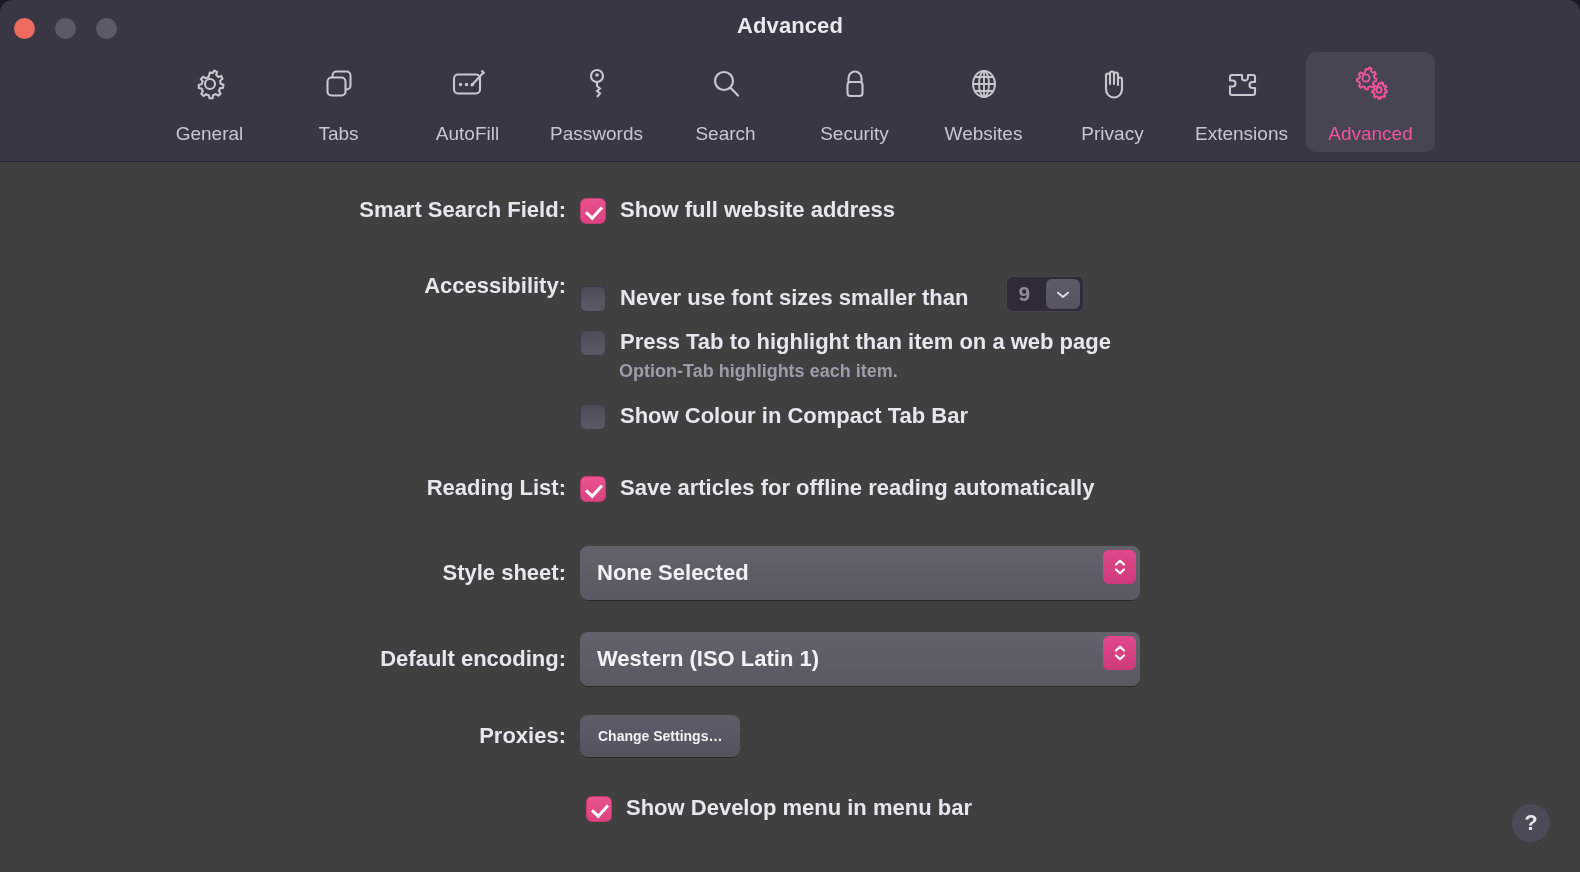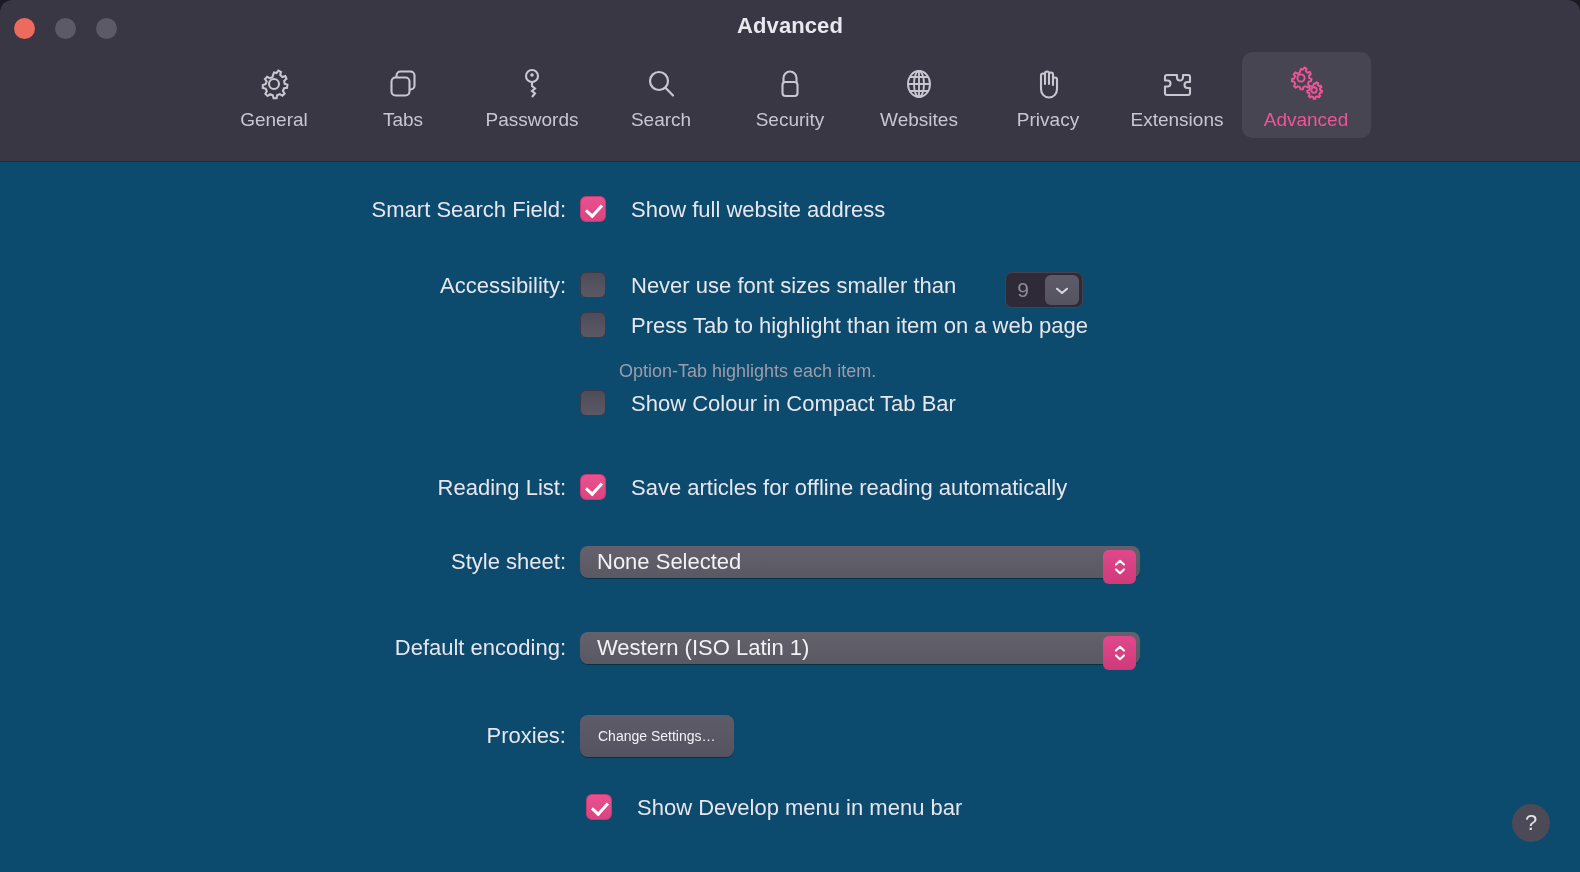--- a/index.html
+++ b/index.html
@@ -70,21 +70,21 @@
     gap: 0px;
   }
 
   .tab {
     width: 129px;
     padding: 10px 4px 9px 4px;
     border-radius: 10px;
     display: flex;
     flex-direction: column;
     align-items: center;
-    gap: 4px;
+    gap: 18px;
     color: #c8c7d0;
     cursor: default;
   }
   .tab.selected {
     background: #474551;
     color: #f0549a;
   }
   .tab .glyph {
     height: 44px;
     display: flex;
@@ -95,21 +95,22 @@
   .tab .tab-label {
     font-size: 19px;
     line-height: 1;
     white-space: nowrap;
   }
 
   
   .content {
     position: relative;
     height: 710px;
-    background: #0c4a6e;
+    background: #404040;
+    font-weight: bold;
   }
 
   .row {
     position: absolute;
     display: flex;
     align-items: flex-start;
   }
 
   .label {
     width: 250px;
@@ -119,22 +120,22 @@
     white-space: nowrap;
     padding-right: 14px;
     line-height: 28px;
   }
 
   .field { display: flex; align-items: center; }
 
   
   .cbrow {
     display: flex;
-    align-items: flex-start;
-    gap: 25px;
+    align-items: flex-end;
+    gap: 14px;
     height: 28px;
   }
   .cb {
     width: 26px;
     height: 26px;
     border-radius: 6px;
     flex: none;
     position: relative;
   }
   .cb.off {
@@ -195,21 +196,21 @@
     border-radius: 6px;
     display: flex;
     align-items: center;
     justify-content: center;
   }
   .combo .drop svg { display:block; }
 
   
   .popup {
     position: relative;
-    height: 32px;
+    height: 54px;
     background: linear-gradient(180deg, #63616c 0%, #5a5863 100%);
     border-radius: 8px;
     display: flex;
     align-items: center;
     box-shadow: 0 1px 0 rgba(0,0,0,.35);
   }
   .popup .ptext {
     font-size: 22px;
     color: #f2f1f5;
     padding-left: 17px;
@@ -288,20 +289,33 @@
       <div class="tab">
         <span class="glyph">
           <svg width="40" height="40" viewBox="0 0 40 40" fill="none" stroke="#c8c7d0" stroke-width="2.1">
             <rect x="13.5" y="7.5" width="18" height="18" rx="4"></rect>
             <rect x="8.5" y="13.5" width="18" height="18" rx="4" fill="#393744"></rect>
           </svg>
         </span>
         <span class="tab-label">Tabs</span>
       </div>
 
+      <div class="tab">
+        <span class="glyph">
+          <svg width="42" height="40" viewBox="0 0 42 40" fill="none" stroke="#c8c7d0" stroke-width="2.1">
+            <path d="M7 14.5 a4 4 0 0 1 4-4 h18 a4 4 0 0 1 4 4 v11 a4 4 0 0 1 -4 4 h-18 a4 4 0 0 1 -4 -4 z"></path>
+            <circle cx="13.5" cy="20.5" r="1.7" fill="#c8c7d0" stroke="none"></circle>
+            <circle cx="19.5" cy="20.5" r="1.7" fill="#c8c7d0" stroke="none"></circle>
+            <circle cx="25.5" cy="20.5" r="1.7" fill="#c8c7d0" stroke="none"></circle>
+            <path d="M24 22 L36.5 8.5" stroke-width="2.1"></path>
+            <path d="M34.5 6.5 L37.5 9.5" stroke-width="2.1"></path>
+          </svg>
+        </span>
+        <span class="tab-label">AutoFill</span>
+      </div>
 
       <div class="tab">
         <span class="glyph">
           <svg width="40" height="40" viewBox="0 0 40 40" fill="none" stroke="#c8c7d0" stroke-width="2.1">
             <circle cx="20" cy="12" r="6"></circle>
             <circle cx="20" cy="11" r="1.8" fill="#c8c7d0" stroke="none"></circle>
             <path d="M20 18 L20 22 L23 24.5 L20 27 L23 29.5 L20 33"></path>
           </svg>
         </span>
         <span class="tab-label">Passwords</span>

